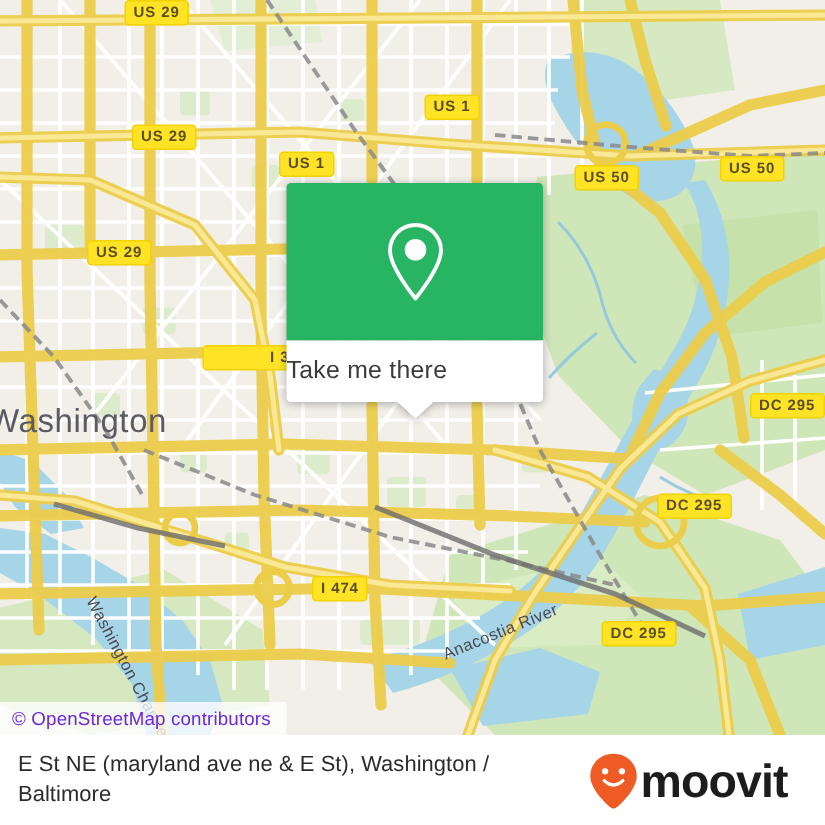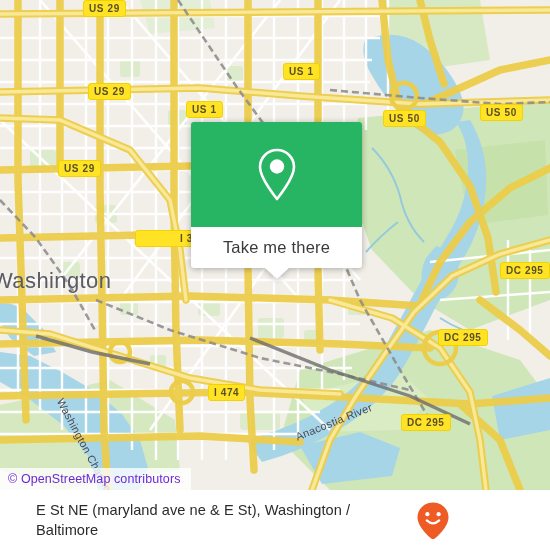--- a/index.html
+++ b/index.html
@@ -95,21 +95,21 @@
     display: flex;
     align-items: center;
     justify-content: center;
   }
   #callout-bottom {
     height: 41px;
     background: #ffffff;
     border-radius: 0 0 3px 3px;
     display: flex;
     align-items: center;
-    justify-content: center;
+    justify-content: flex-start;
     position: relative;
   }
   #callout-label {
     color: #3b3b3b;
     font-family: "Liberation Sans", sans-serif;
     font-size: 16.5px;
     letter-spacing: 0.2px;
   }
   #callout-tail {
     position: absolute;
@@ -135,21 +135,20 @@
   #footer-title {
     flex: 1 1 auto;
     padding-left: 12px;
     padding-right: 8px;
     color: #2b2b2b;
     font-family: "Liberation Sans", sans-serif;
     font-size: 14.6px;
     line-height: 1.38;
     letter-spacing: 0.05px;
     max-width: 392px;
-    margin-left: 24px;
   }
   #brand {
     flex: 0 0 auto;
     display: flex;
     align-items: center;
     padding-right: 12px;
   }
   #brand-word {
     color: #1d1d1d;
     font-family: "Liberation Sans", sans-serif;
@@ -379,16 +378,17 @@
 
   <div id="footer">
     <div id="footer-title">E St NE (maryland ave ne &amp; E St), Washington / Baltimore</div>
     <div id="brand">
       <svg width="34" height="38" viewBox="0 0 34 38">
         <path d="M17 1.5 C8.3 1.5 1.5 8.1 1.5 16.2 C1.5 25.4 12.3 35.2 15.6 37.8 C16.4 38.4 17.6 38.4 18.4 37.8 C21.7 35.2 32.5 25.4 32.5 16.2 C32.5 8.1 25.7 1.5 17 1.5 Z" fill="#ef5b25"></path>
         <circle cx="11.4" cy="13.2" r="2.1" fill="#ffffff"></circle>
         <circle cx="22.6" cy="13.2" r="2.1" fill="#ffffff"></circle>
         <path d="M10.8 19.4 Q17 25.2 23.2 19.4" fill="none" stroke="#ffffff" stroke-width="2.2" stroke-linecap="round"></path>
       </svg>
+      <span id="brand-word">moovit</span>
     </div>
   </div>
 
 </div>
 
 </body></html>

